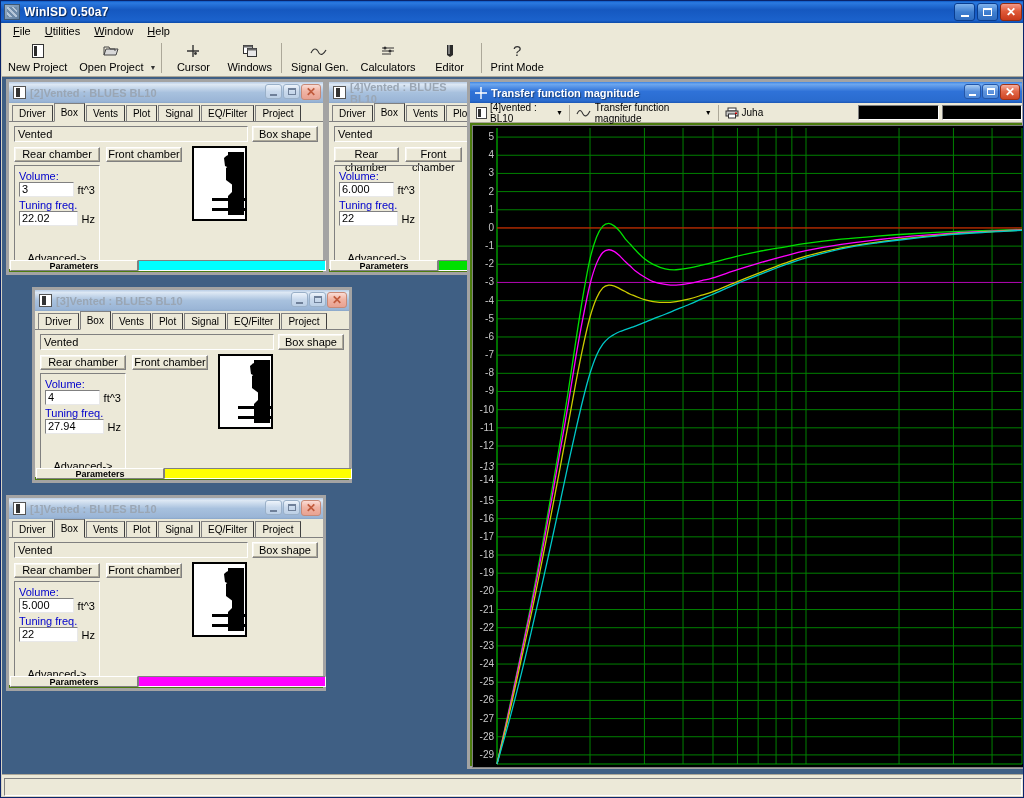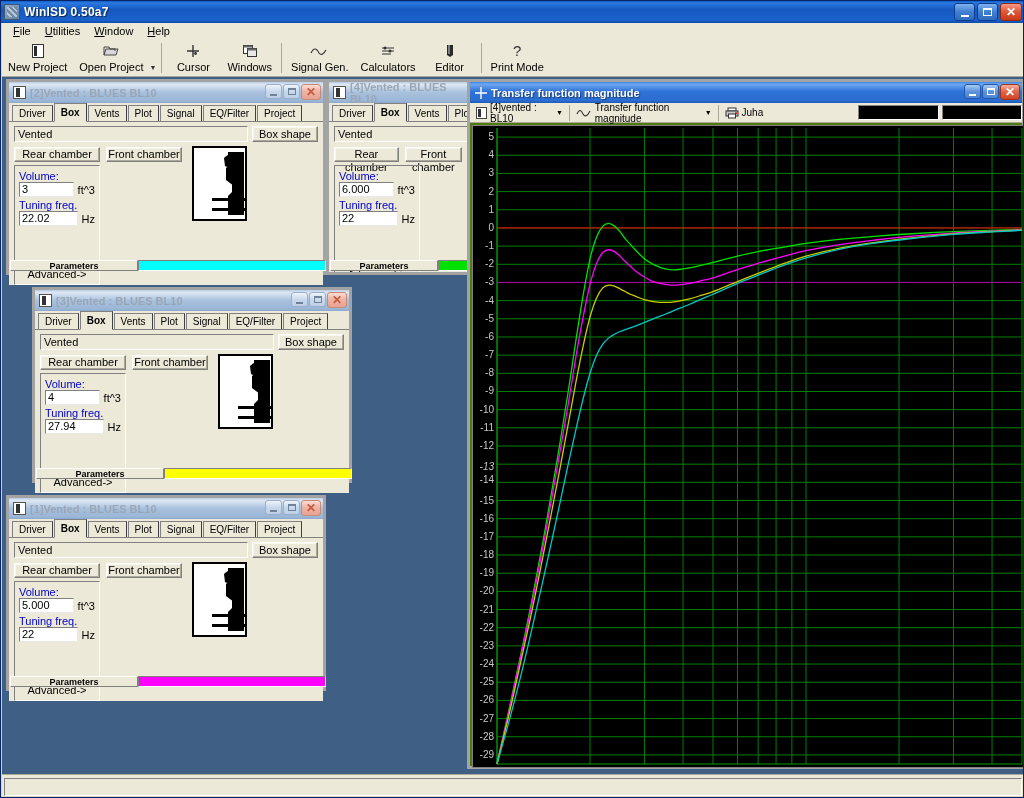--- a/index.html
+++ b/index.html
@@ -90,35 +90,35 @@
   .child-tb.inactive .cg-min{background:#6f8099;}
   .child-tb.inactive .cg-max{border-color:#6f8099;}
   .child-tb.inactive .cg-x{color:#c05a3c;}
 
   
   .tabs{display:flex;align-items:flex-end;height:19px;padding:2px 0 0 3px;
     background:#ece9d8;border-bottom:1px solid #808080;box-sizing:border-box;}
   .tab{height:16px;line-height:15px;padding:0 6px;font-size:10px;color:#000;
     background:#ece9d8;border:1px solid #808080;border-bottom:none;
     border-right-color:#404040;margin-right:1px;box-sizing:border-box;}
-  .tab.active{height:19px;line-height:17px;font-weight:bold;background:#ece9d8;
+  .tab.active{height:19px;line-height:17px;font-weight:normal;background:#ece9d8;
     border-bottom:1px solid #ece9d8;position:relative;z-index:2;margin-bottom:-1px;}
 
   .panel{background:#ece9d8;padding:4px 5px 0 5px;position:relative;}
   .rowline{display:flex;align-items:center;gap:4px;}
   .namebox{flex:1;height:16px;background:#ece9d8;border:1px solid #808080;
     border-right-color:#fff;border-bottom-color:#fff;box-sizing:border-box;
     font-size:11px;line-height:14px;padding-left:3px;color:#000;}
   .btn3d{background:#ece9d8;border:1px solid;border-color:#fff #808080 #808080 #fff;
     box-shadow:inset -1px -1px 0 #aca899, inset 1px 1px 0 #f8f6ee;
     font-size:11px;text-align:center;color:#000;box-sizing:border-box;}
   .chambers{display:flex;gap:6px;margin-top:5px;}
   .chambers .btn3d{height:15px;line-height:13px;}
   .grp{margin-top:3px;border:1px solid #fff;border-top-color:#808080;border-left-color:#808080;
-    width:86px;box-sizing:border-box;padding:4px 4px 6px 4px;position:relative;height:120px;}
+    width:86px;box-sizing:border-box;padding:4px 4px 6px 4px;position:relative;height:104px;}
   .lab{color:#0000cc;font-size:11px;}
   .inp{height:15px;width:62px;background:#fff;border:1px solid #808080;
     border-right-color:#e8e8e8;border-bottom-color:#e8e8e8;box-sizing:border-box;
     font-size:11px;line-height:13px;padding-left:2px;color:#000;}
   .unitrow{display:flex;align-items:center;gap:4px;}
   .unit{font-size:11px;color:#000;}
   .adv{position:absolute;bottom:4px;left:0;width:100%;text-align:center;font-size:11px;color:#000;}
   .boxshape-img{position:absolute;background:#fff;border:2px solid #000;box-sizing:border-box;}
 
   .paramsbar{position:absolute;left:1px;bottom:1px;height:11px;display:flex;align-items:center;}

